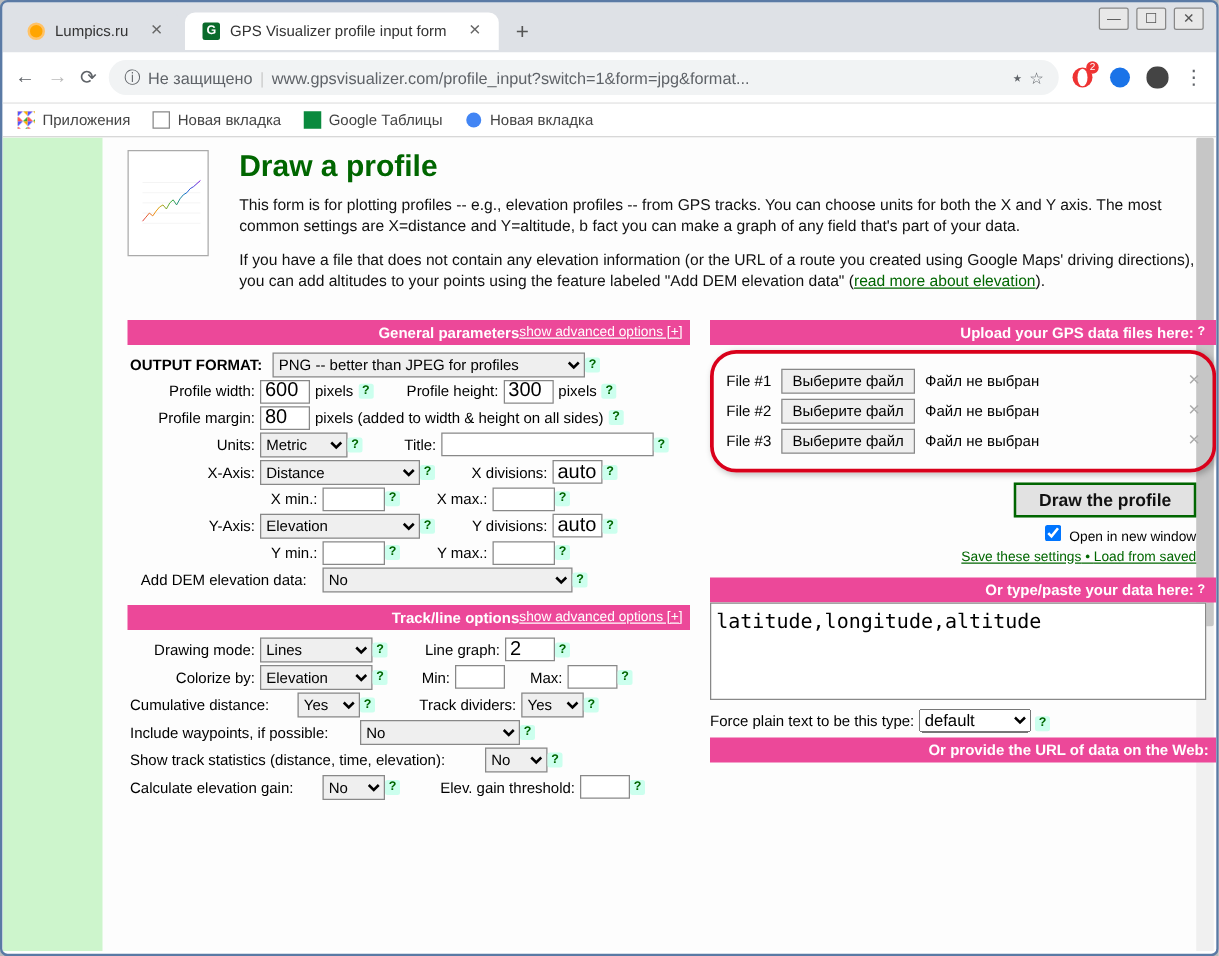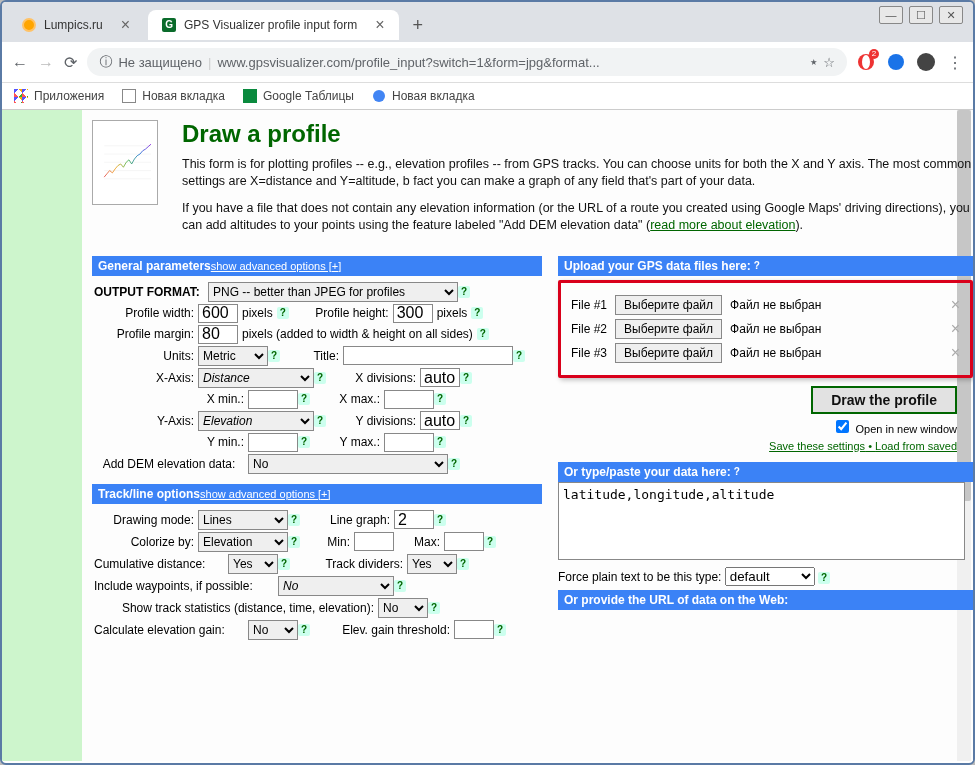--- a/index.html
+++ b/index.html
@@ -31,62 +31,62 @@
 .bookbar-item { display: flex; align-items: center; gap: 6px; }
 .bm-apps { width: 14px; height: 14px; display: inline-block; background: linear-gradient(45deg,#f55 25%,transparent 25%), linear-gradient(-45deg,#3a3 25%,transparent 25%), linear-gradient(45deg,transparent 75%,#fa0 75%), linear-gradient(-45deg,transparent 75%,#55f 75%); background-size: 8px 8px; }
 .bm-page { width: 14px; height: 14px; border: 1px solid #888; }
 .bm-sheets { width: 14px; height: 14px; background: #0a8a3e; }
 .bm-g { width: 14px; height: 14px; }
 
 
 .page { height: calc(100% - 40px - 40px - 30px); overflow: hidden; position: relative; background: #fdfdfd; }
 .page-body { position: absolute; left: 0; right: 0; top: 0; bottom: 0; }
 .leftstripe { position: absolute; top: 0; bottom: 0; left: 0; width: 80px; background: #cdf5cc; }
-.content { margin-left: 80px; padding: 10px 0 0 10px; }
+.content { margin-left: 80px; padding: 10px 0 0 20px; }
 
 .intro { display: flex; gap: 24px; margin-bottom: 12px; }
 .thumb-chart { width: 110px; height: 85px; border: 1px solid #aaa; padding: 4px; background: #fff; }
 .thumb-chart svg { width: 100%; height: 100%; }
 
 h1.page-title { color: #006600; font-size: 24px; margin: 0 0 8px 0; }
 .intro-text p { margin: 0 0 10px 0; font-size: 12.5px; line-height: 1.35; color: #111; }
 .intro-text a { color: #006600; text-decoration: underline; }
 
 .two-col { display: flex; gap: 16px; }
 .left-col { width: 450px; }
 .right-col { flex: 1; }
 
-.section-bar { background: #3b82f6; color: #fff; font-weight: bold; font-size: 12px; padding: 3px 6px; display: flex; justify-content: flex-start; align-items: center; }
+.section-bar { background: #ec4899; color: #fff; font-weight: bold; font-size: 12px; padding: 3px 6px; display: flex; justify-content: flex-end; align-items: center; }
 .section-bar .adv { font-weight: normal; font-size: 11px; text-decoration: underline; cursor: pointer; }
 .help-q { color: #006600; font-weight: bold; cursor: pointer; background: #cfe; width: 12px; height: 12px; display: inline-block; text-align: center; line-height: 12px; font-size: 10px; border-radius: 2px; padding: 0; }
 .section-bar .help-q { color: #fff; background: transparent; }
 
 .form-block { padding: 4px 2px 8px 2px; font-size: 12px; }
 .form-row { display: flex; align-items: center; margin: 2px 0; flex-wrap: wrap; }
 .form-row label { text-align: right; min-width: 100px; margin-right: 4px; }
 .form-row label.w180 { min-width: 180px; }
 .form-row .output-label { font-weight: bold; min-width: 110px; text-align: left; }
 .form-row input[type=text] { border: 1px solid #888; padding: 1px 3px; font-size: 16px; height: 19px; }
 .form-row select { border: 1px solid #888; background: #efefef; font-size: 12px; height: 20px; }
 .w40 { width: 40px; } .w50 { width: 50px; } .w70 { width: 70px; }
-.w90 { width: 90px; } .w120 { width: 116px; font-style: italic; } .w200 { width: 200px; } .w250 { width: 250px; }
-
-
-.upload-highlight { border: 3px solid #d9001b; border-radius: 2px; padding: 8px 10px; margin: 4px 0 8px 0; box-shadow: 2px 2px 5px rgba(0,0,0,0.25); }
+.w90 { width: 90px; } .w120 { width: 128px; } .w200 { width: 200px; } .w250 { width: 250px; }
+
+
+.upload-highlight { border: 3px solid #d9001b; border-radius: 21px; padding: 8px 10px; margin: 4px 0 8px 0; box-shadow: 2px 2px 5px rgba(0,0,0,0.25); }
 .file-row { display: flex; align-items: center; gap: 8px; margin: 4px 0; font-size: 12px; }
 .file-btn { background: #efefef; border: 1px solid #888; padding: 2px 8px; font-size: 12px; }
 .file-clear { margin-left: auto; color: #aaa; font-size: 16px; cursor: pointer; }
 .show-more { text-align: center; font-size: 11px; text-decoration: underline; color: #006600; margin-top: -3px; }
 
 .draw-area { text-align: right; padding-right: 16px; margin: 6px 0 10px 0; }
 .draw-btn { background: #e2e2e2; border: 2px solid #006600; font-weight: bold; padding: 4px 18px; font-size: 14px; color: #111; }
 .checkbox-row { font-size: 11px; margin-top: 3px; }
 .links-row { font-size: 11px; color: #006600; text-decoration: underline; margin-top: 4px; }
 
-.paste-area { width: 98%; height: 78px; border: 1px solid #888; font-family: monospace; font-size: 13px; padding: 4px; resize: none; }
+.paste-area { width: 98%; height: 78px; border: 1px solid #888; font-family: monospace; font-size: 16px; padding: 4px; resize: none; }
 .force-row { font-size: 12px; padding: 4px 0; }
 
 .page-scroll { position: absolute; right: 2px; top: 0; bottom: 0; width: 14px; background: #f0f0f0; }
 .page-scroll .thumb { position: absolute; top: 0; width: 100%; height: 60%; background: #c6c6c6; border-radius: 2px; }
 </style>
 </head>
 <body>
 
 <div class="window">
   <div class="win-controls">
@@ -304,21 +304,21 @@
                 <label style="min-width:95px;margin-left:18px">Track dividers:</label>
                 <select class="w50"><option>Yes</option></select>
                 <span class="help-q">?</span>
               </div>
               <div class="form-row">
                 <label class="w180" style="text-align:left">Include waypoints, if possible:</label>
                 <select class="w120"><option>No</option></select>
                 <span class="help-q">?</span>
               </div>
               <div class="form-row">
-                <label style="min-width:280px;text-align:right">Show track statistics (distance, time, elevation):</label>
+                <label style="min-width:280px;text-align:left">Show track statistics (distance, time, elevation):</label>
                 <select class="w50"><option>No</option></select>
                 <span class="help-q">?</span>
               </div>
               <div class="form-row">
                 <label style="min-width:150px;text-align:left">Calculate elevation gain:</label>
                 <select class="w50"><option>No</option></select>
                 <span class="help-q">?</span>
                 <label style="min-width:130px;margin-left:10px">Elev. gain threshold:</label>
                 <input type="text" class="w40" style="">
                 <span class="help-q">?</span>

